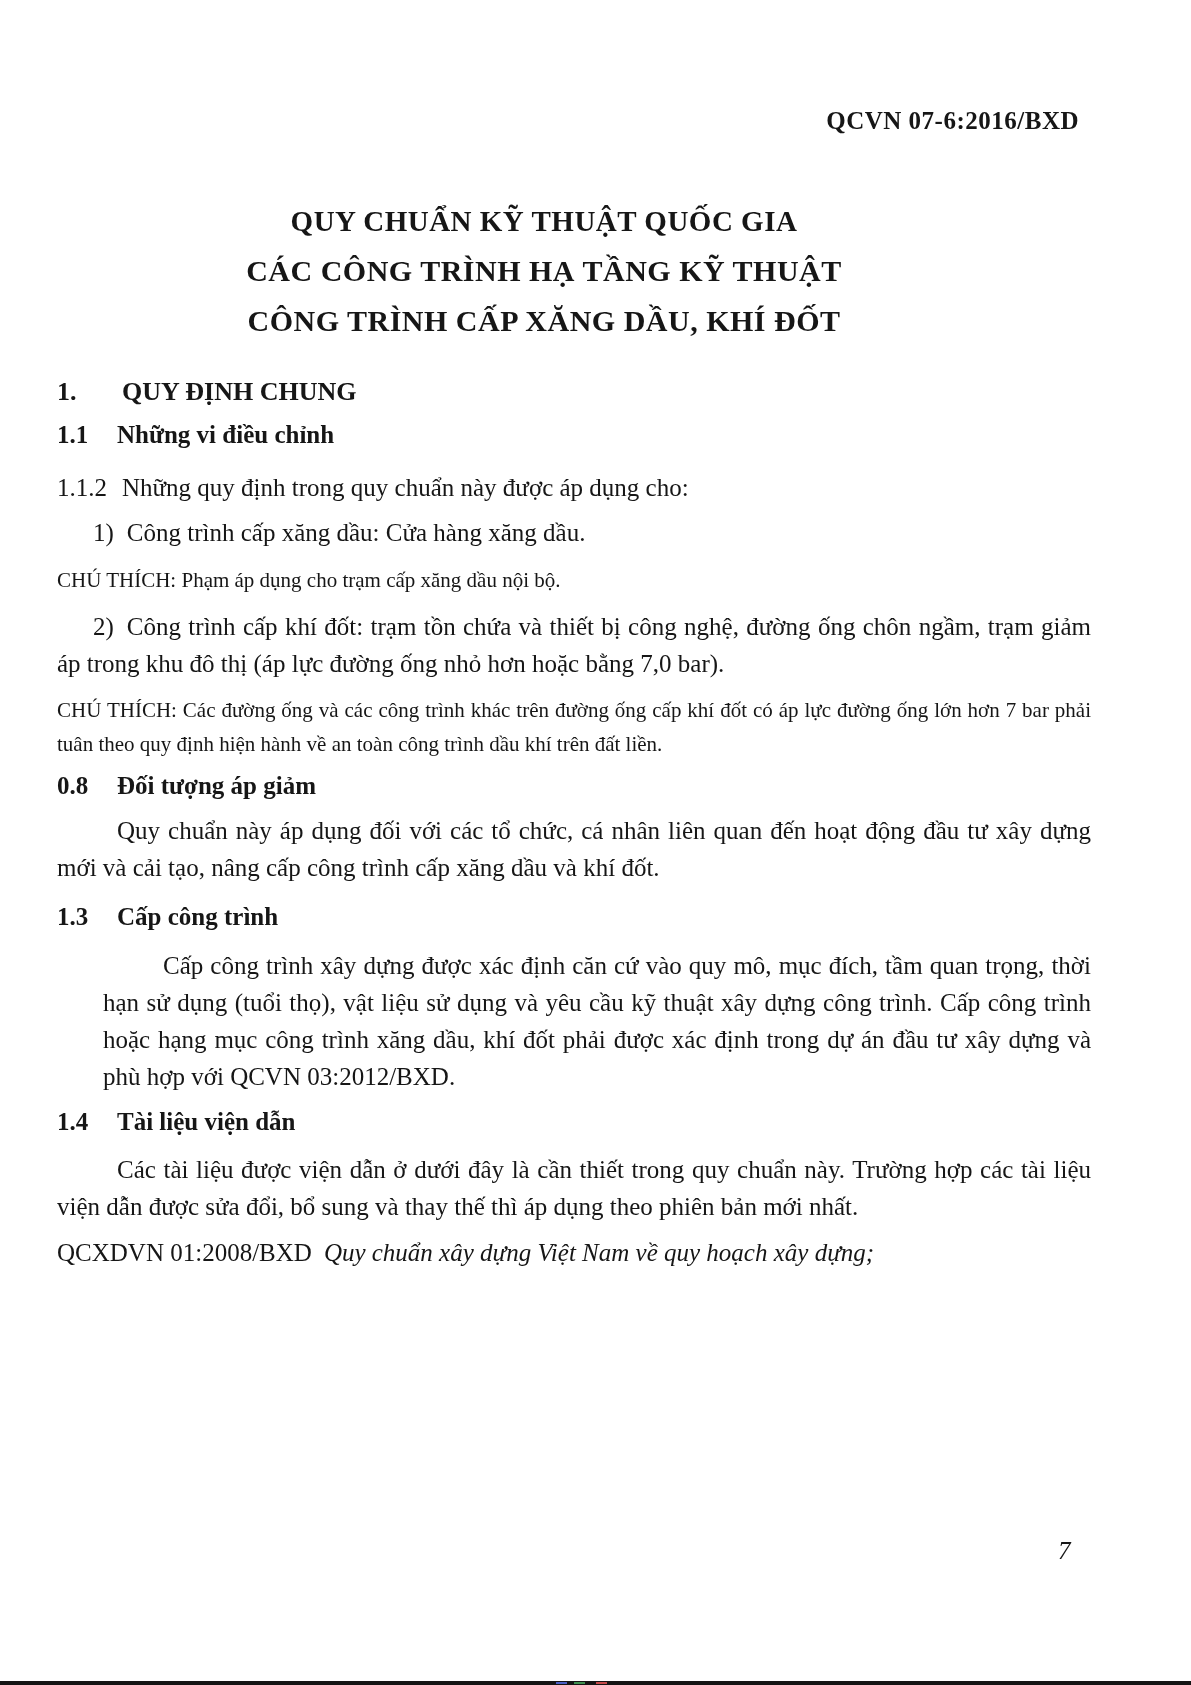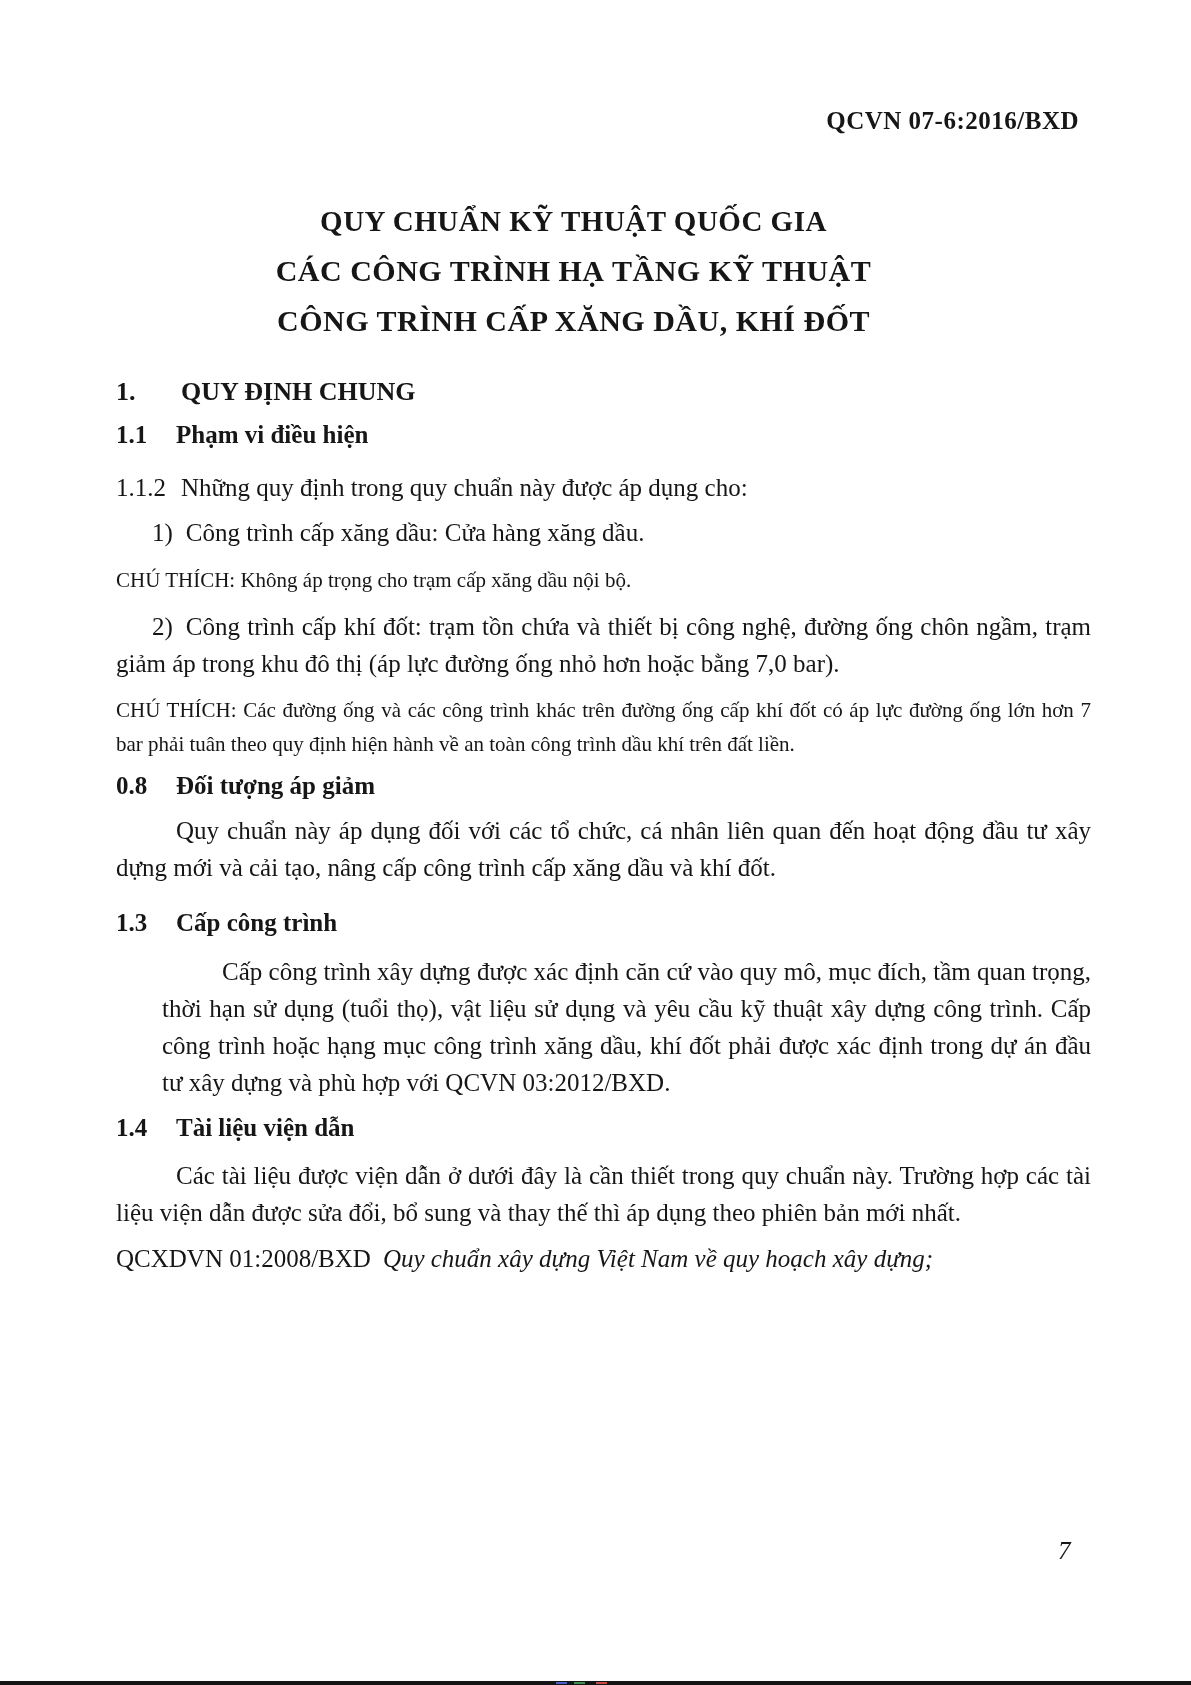--- a/index.html
+++ b/index.html
@@ -11,21 +11,21 @@
     position: relative;
     width: 1191px;
     height: 1685px;
     background: #ffffff;
     color: #161616;
     font-family: "Liberation Serif", "DejaVu Serif", serif;
     overflow: hidden;
     box-sizing: border-box;
   }
   .content {
-    padding-left: 116px;
+    padding-left: 57px;
     padding-right: 100px;
   }
   .doc-code {
     margin-top: 106px;
     padding-right: 12px;
     text-align: right;
     font-weight: bold;
     font-size: 25px;
     line-height: 30px;
     letter-spacing: 0.5px;
@@ -101,21 +101,21 @@
   }
   .mt-h11 { margin-top: 8px; }
   .mt-p111 { margin-top: 7px; }
   .mt-p112 { margin-top: 17px; }
   .mt-item1 { margin-top: 8px; }
   .mt-note1 { margin-top: 12px; }
   .mt-item2 { margin-top: 11px; }
   .mt-note2 { margin-top: 11px; }
   .mt-h12 { margin-top: 8px; }
   .mt-p12 { margin-top: 9px; }
-  .mt-h13 { margin-top: 20px; }
+  .mt-h13 { margin-top: 14px; }
   .mt-p13 { margin-top: 13px; margin-left: 46px; }
   .mt-h14 { margin-top: 10px; }
   .mt-p14 { margin-top: 12px; }
   .mt-ref { margin-top: 9px; }
   .page-number {
     position: absolute;
     top: 1536px;
     left: 1058px;
     font-size: 25px;
     font-style: italic;
@@ -151,33 +151,33 @@
       <div class="title-line-1">QUY CHUẨN KỸ THUẬT QUỐC GIA</div>
       <div class="title-line-2">CÁC CÔNG TRÌNH HẠ TẦNG KỸ THUẬT</div>
       <div class="title-line-3">CÔNG TRÌNH CẤP XĂNG DẦU, KHÍ ĐỐT</div>
     </div>
 
     <div class="h1">
       <span class="num">1.</span><span>QUY ĐỊNH CHUNG</span>
     </div>
 
     <div class="h2 mt-h11">
-      <span class="num">1.1</span><span>Phạm vi điều hiện</span>
+      <span class="num">1.1</span><span>Những vi điều chỉnh</span>
     </div>
 
 
     <p class="body-p mt-p112" style="margin-bottom:0; margin-top:17px;">
       <span class="pnum">1.1.2</span><span>Những quy định trong quy chuẩn này được áp dụng cho:</span>
     </p>
 
     <p class="body-p list-item mt-item1" style="margin-bottom:0; margin-top:8px;">
       <span class="marker">1)</span><span>Công trình cấp xăng dầu: Cửa hàng xăng dầu.</span>
     </p>
 
-    <p class="note mt-note1" style="margin-bottom:0; margin-top:12px;">CHÚ THÍCH: Không áp trọng cho trạm cấp xăng dầu nội bộ.</p>
+    <p class="note mt-note1" style="margin-bottom:0; margin-top:12px;">CHÚ THÍCH: Phạm áp dụng cho trạm cấp xăng dầu nội bộ.</p>
 
     <p class="body-p list-item mt-item2" style="margin-bottom:0; margin-top:11px;">
       <span class="marker">2)</span><span>Công trình cấp khí đốt: trạm tồn chứa và thiết bị công nghệ, đường ống chôn ngầm, trạm giảm áp trong khu đô thị (áp lực đường ống nhỏ hơn hoặc bằng 7,0 bar).</span>
     </p>
 
     <p class="note mt-note2" style="margin-bottom:0; margin-top:11px;">CHÚ THÍCH: Các đường ống và các công trình khác trên đường ống cấp khí đốt có áp lực đường ống lớn hơn 7 bar phải tuân theo quy định hiện hành về an toàn công trình dầu khí trên đất liền.</p>
 
     <div class="h2 mt-h12">
       <span class="num">0.8</span><span>Đối tượng áp giảm</span>
     </div>

